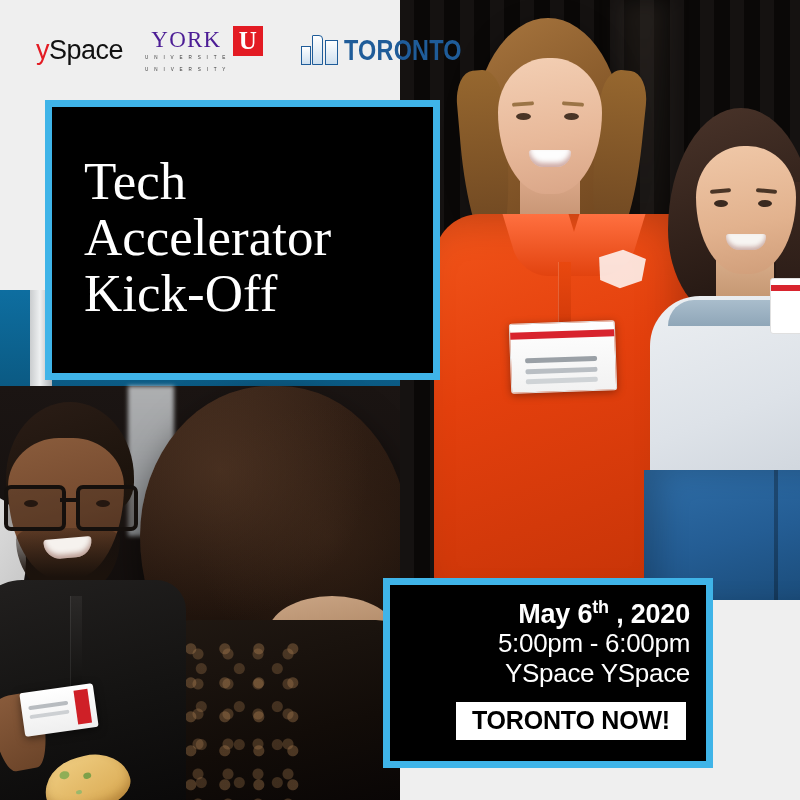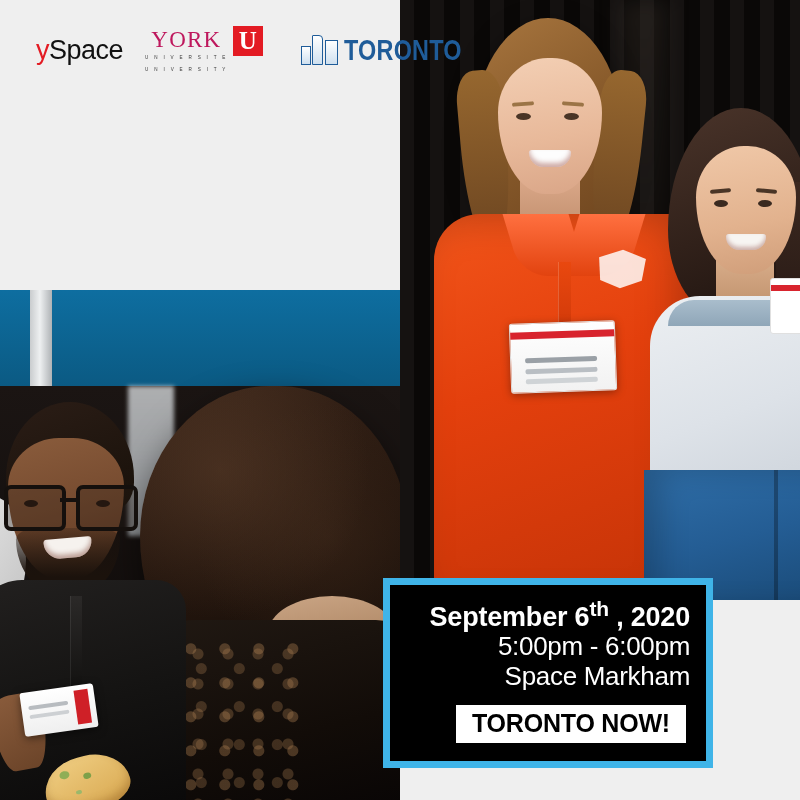--- a/index.html
+++ b/index.html
@@ -290,21 +290,21 @@
   .ys-word { font-size: 27px; font-weight: 400; letter-spacing: -.5px; line-height: 1; }
   .ys-y { color: #e31b23; }
   .ys-space { color: #111111; }
   .logo-divider {
     width: 1px; height: 34px; background: #b9b9b9; margin: 0 11px;
   }
   .logo-york { display: flex; align-items: flex-start; }
   .york-text { display: flex; flex-direction: column; align-items: center; padding-top: 2px; }
   .york-word {
     font-family: "Liberation Serif", serif;
-    font-size: 23px; font-weight: 400; color: #be185d;
+    font-size: 23px; font-weight: 400; color: #4c1d95;
     letter-spacing: 1.2px; line-height: 1;
   }
   .york-sub {
     font-family: "Liberation Sans", sans-serif;
     font-size: 4.6px; color: #3a3a3a; letter-spacing: 2.3px;
     line-height: 1.85; margin-top: 3px; white-space: nowrap;
   }
   .york-u {
     width: 30px; height: 30px; background: #e31b23;
     color: #ffffff; font-family: "Liberation Serif", serif;
@@ -357,21 +357,21 @@
     border: 7px solid #3fb4e8;
     box-sizing: border-box;
     display: flex; flex-direction: column;
     align-items: flex-end;
     padding: 12px 16px 14px 0;
   }
   .event-date {
     color: #ffffff; font-size: 27px; font-weight: 700;
     letter-spacing: -.2px; line-height: 1.12; white-space: nowrap;
   }
-  .event-date sup { font-size: 21px; vertical-align: super; font-weight: 700; }
+  .event-date sup { font-size: 18px; vertical-align: super; font-weight: 700; }
   .event-time, .event-place {
     color: #ffffff; font-size: 26px; font-weight: 400;
     line-height: 1.14; white-space: nowrap; letter-spacing: -.3px;
   }
   .register-btn {
     margin-top: 14px; margin-right: 4px;
     background: #ffffff; color: #000000;
     font-size: 25px; font-weight: 700;
     letter-spacing: -.2px;
     padding: 6px 16px 7px;
@@ -473,21 +473,26 @@
     <div class="logo-toronto">
       <div class="tor-buildings">
         <div class="tor-b tor-b1"></div>
         <div class="tor-b tor-b2"></div>
         <div class="tor-b tor-b3"></div>
       </div>
       <span class="tor-word">TORONTO</span>
     </div>
   </div>
 
+  <div class="title-card">
+    <div class="title-text">Tech
+Accelerator
+Kick-Off</div>
+  </div>
 
   <div class="event-card">
-    <div class="event-date"><span>September 6</span><sup>th</sup><span> , 2020</span></div>
+    <div class="event-date"><span>May 6</span><sup>th</sup><span> , 2020</span></div>
     <div class="event-time">5:00pm - 6:00pm</div>
-    <div class="event-place">Space Markham</div>
+    <div class="event-place">YSpace YSpace</div>
     <div class="register-btn">TORONTO NOW!</div>
   </div>
 
 </div>
 
 </body></html>

